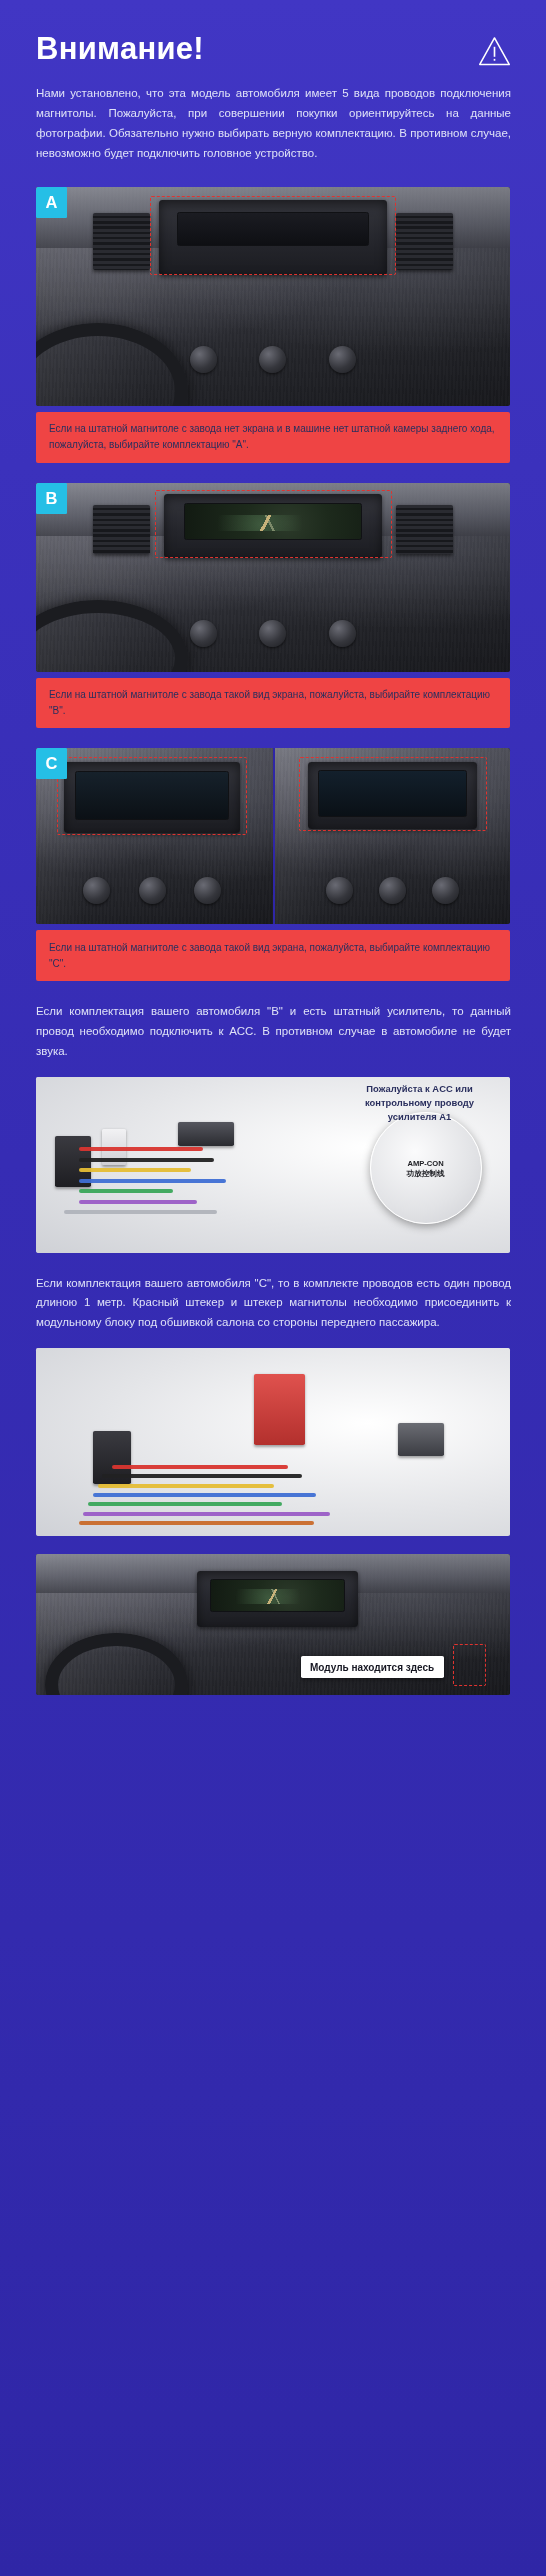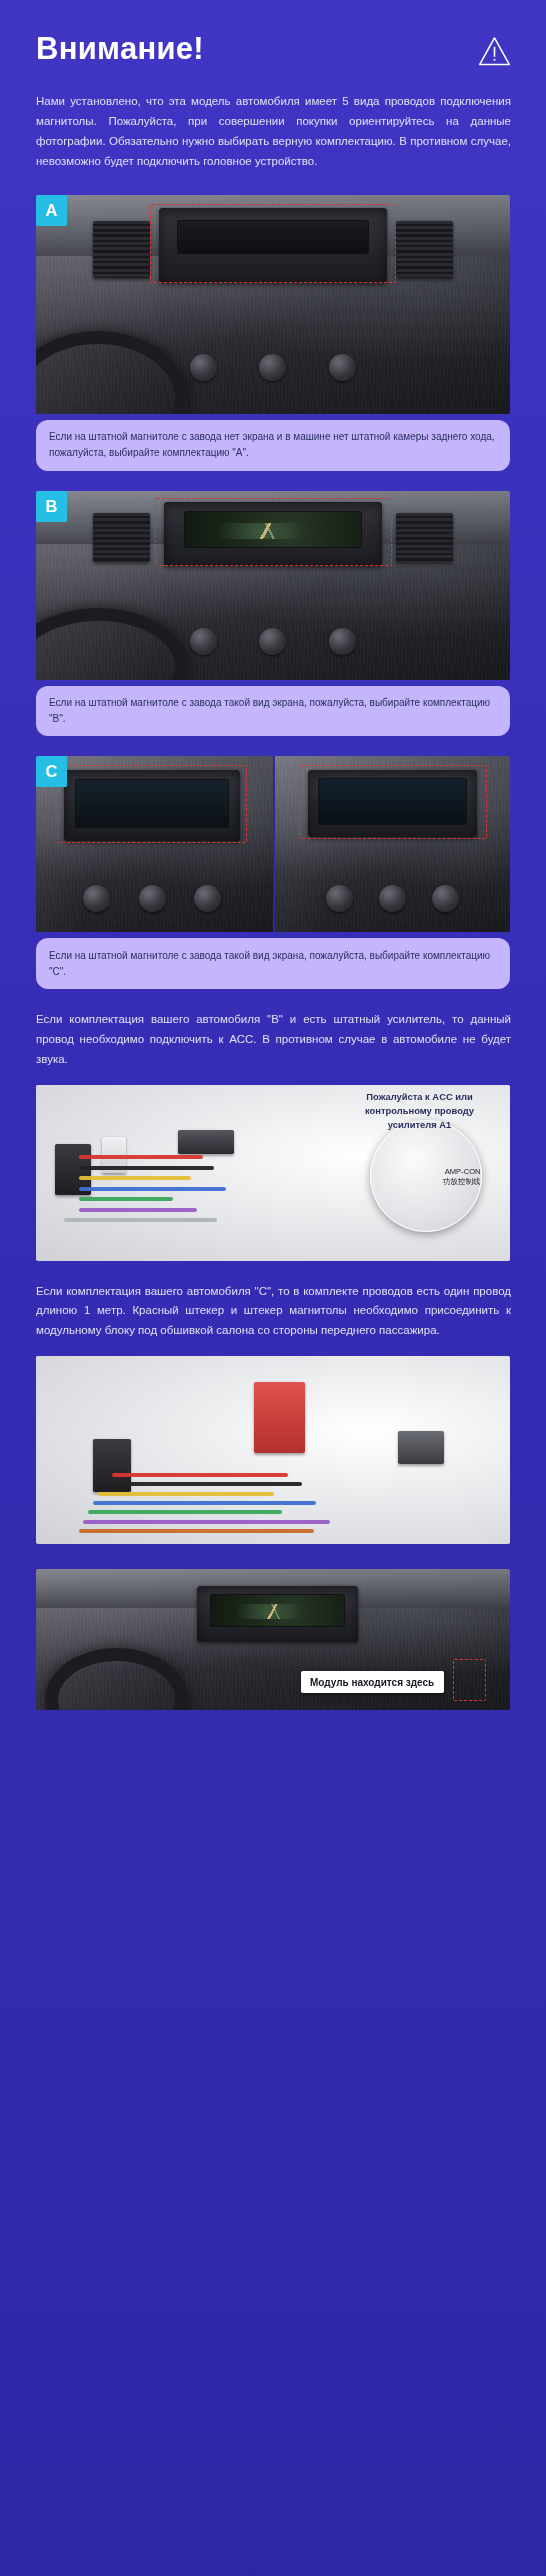--- a/index.html
+++ b/index.html
@@ -20,21 +20,21 @@
   .page {
     width: 547px;
     padding: 33px 36px 41px 36px;
   }
 
   
   .header {
     display: flex;
     align-items: flex-start;
     justify-content: space-between;
-    margin-bottom: 24px;
+    margin-bottom: 16px;
   }
   .title {
     font-size: 31px;
     font-weight: bold;
     letter-spacing: 0.3px;
     line-height: 1.05;
     color: #ffffff;
   }
   .warn-icon {
     width: 33px;
@@ -187,26 +187,26 @@
     display: flex;
     align-items: center;
     justify-content: center;
     border-radius: 1.2px;
     z-index: 5;
   }
 
   
   .caption {
     width: 474px;
-    background: #c4b5fd;
+    background: #ef4444;
     color: #2a2f5e;
     font-size: 10px;
     line-height: 1.6;
     padding: 9.4px 13px;
-    border-radius: 12px;
+    border-radius: 2px;
     margin-top: 5.9px;
   }
 
   
   .para {
     font-size: 11.5px;
     line-height: 1.72;
     color: #dfe2f7;
     margin: 21px 0 15.3px 0;
     max-width: 482px;
@@ -246,24 +246,24 @@
     border-radius: 50%;
     background: radial-gradient(circle at 40% 35%, #fbfbfc 0%, #e2e3e6 60%, #cdced3 100%);
     border: 1.8px solid #ffffff;
     box-shadow: 0 2.4px 8.2px rgba(0,0,0,.35);
     overflow: hidden;
   }
   .magnify .mg-label {
     position: absolute;
     left: 0; right: 0;
     top: 42%;
-    text-align: right;
+    text-align: center;
     color: #202126;
     font-size: 7.6px;
-    font-weight: normal;
+    font-weight: bold;
     line-height: 1.35;
   }
   .callout {
     position: absolute;
     color: #2a2f5e;
     font-size: 9.4px;
     line-height: 1.5;
     font-weight: bold;
     text-align: center;
   }
@@ -411,21 +411,21 @@
     <div class="wire" style="left:14%;top:67%;width:200px;background:#222;"></div>
     <div class="wire" style="left:13%;top:72%;width:176px;background:#e5bd35;"></div>
     <div class="wire" style="left:12%;top:77%;width:223px;background:#3f6fd4;"></div>
     <div class="wire" style="left:11%;top:82%;width:194px;background:#3aa65a;"></div>
     <div class="wire" style="left:10%;top:87%;width:247px;background:#9a5cc6;"></div>
     <div class="wire" style="left:9%;top:92%;width:235px;background:#c96a2a;"></div>
   </div>
 
   <div class="spacer-s"></div>
 
-  <div class="photo" style="height:141px;margin-top:14px;">
+  <div class="photo" style="height:141px;margin-top:7px;">
     <div class="car-bg"></div>
     <div class="dash-top"></div>
     <div class="console" style="left:34%;top:12%;width:34%;height:40%;">
       <div class="screen screen-nav" style="left:8%;top:14%;width:84%;height:60%;"></div>
     </div>
     <div class="wheel" style="left:2%;bottom:-30%;width:30%;height:74%;"></div>
     <div class="dashed-box" style="right:5%;bottom:6%;width:33px;height:42px;"></div>
     <div class="module-label" style="right:14%;bottom:12%;">Модуль находится здесь</div>
   </div>
 

